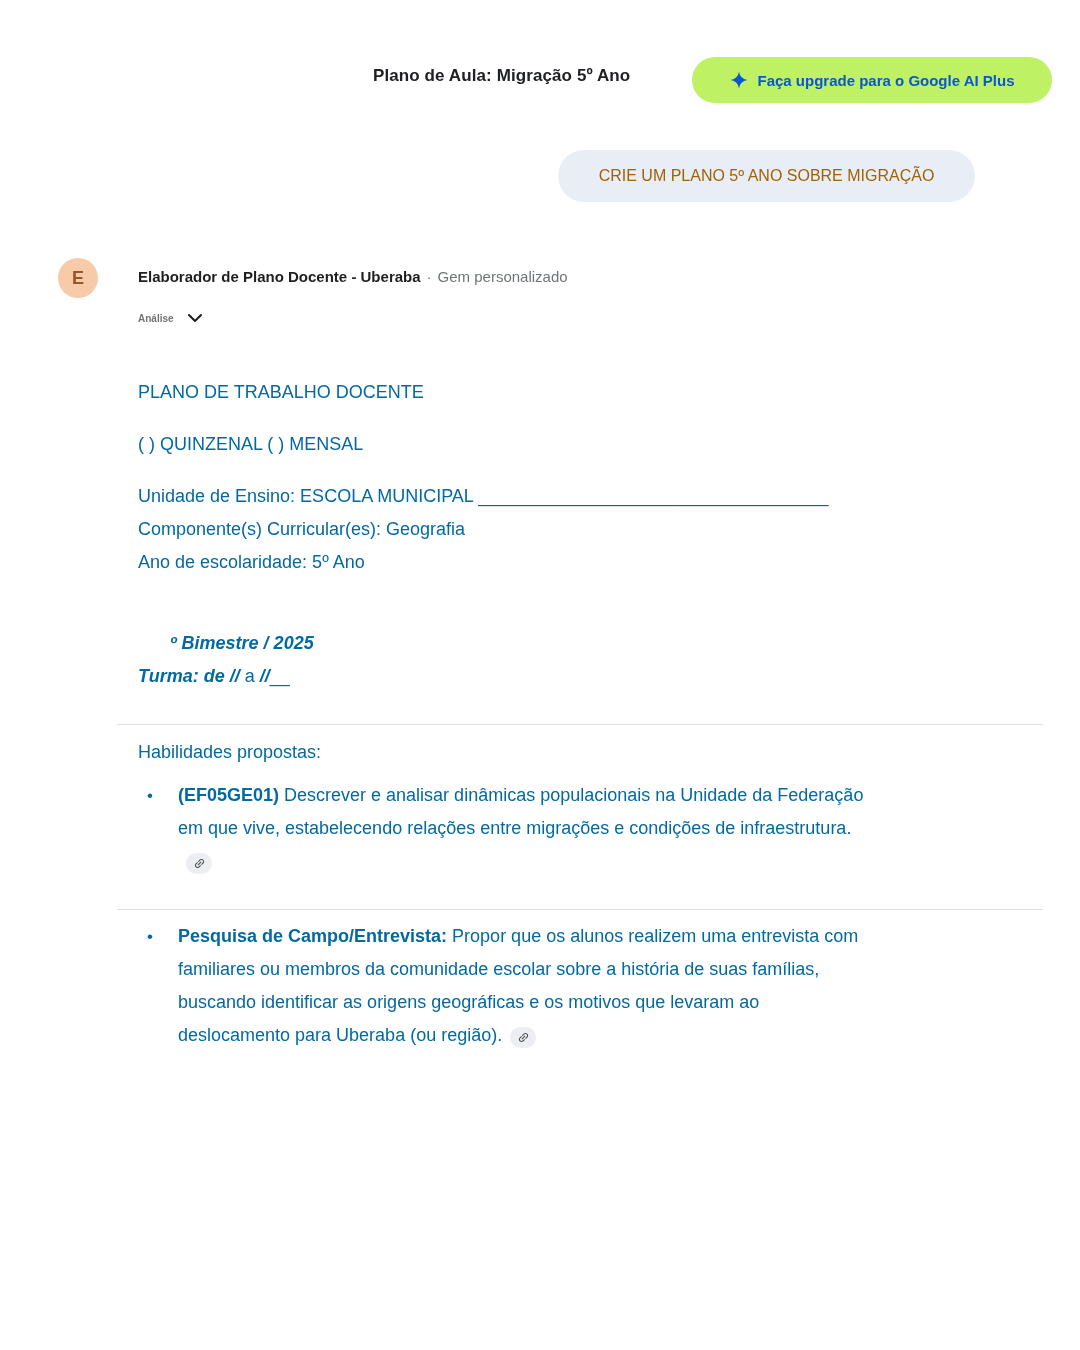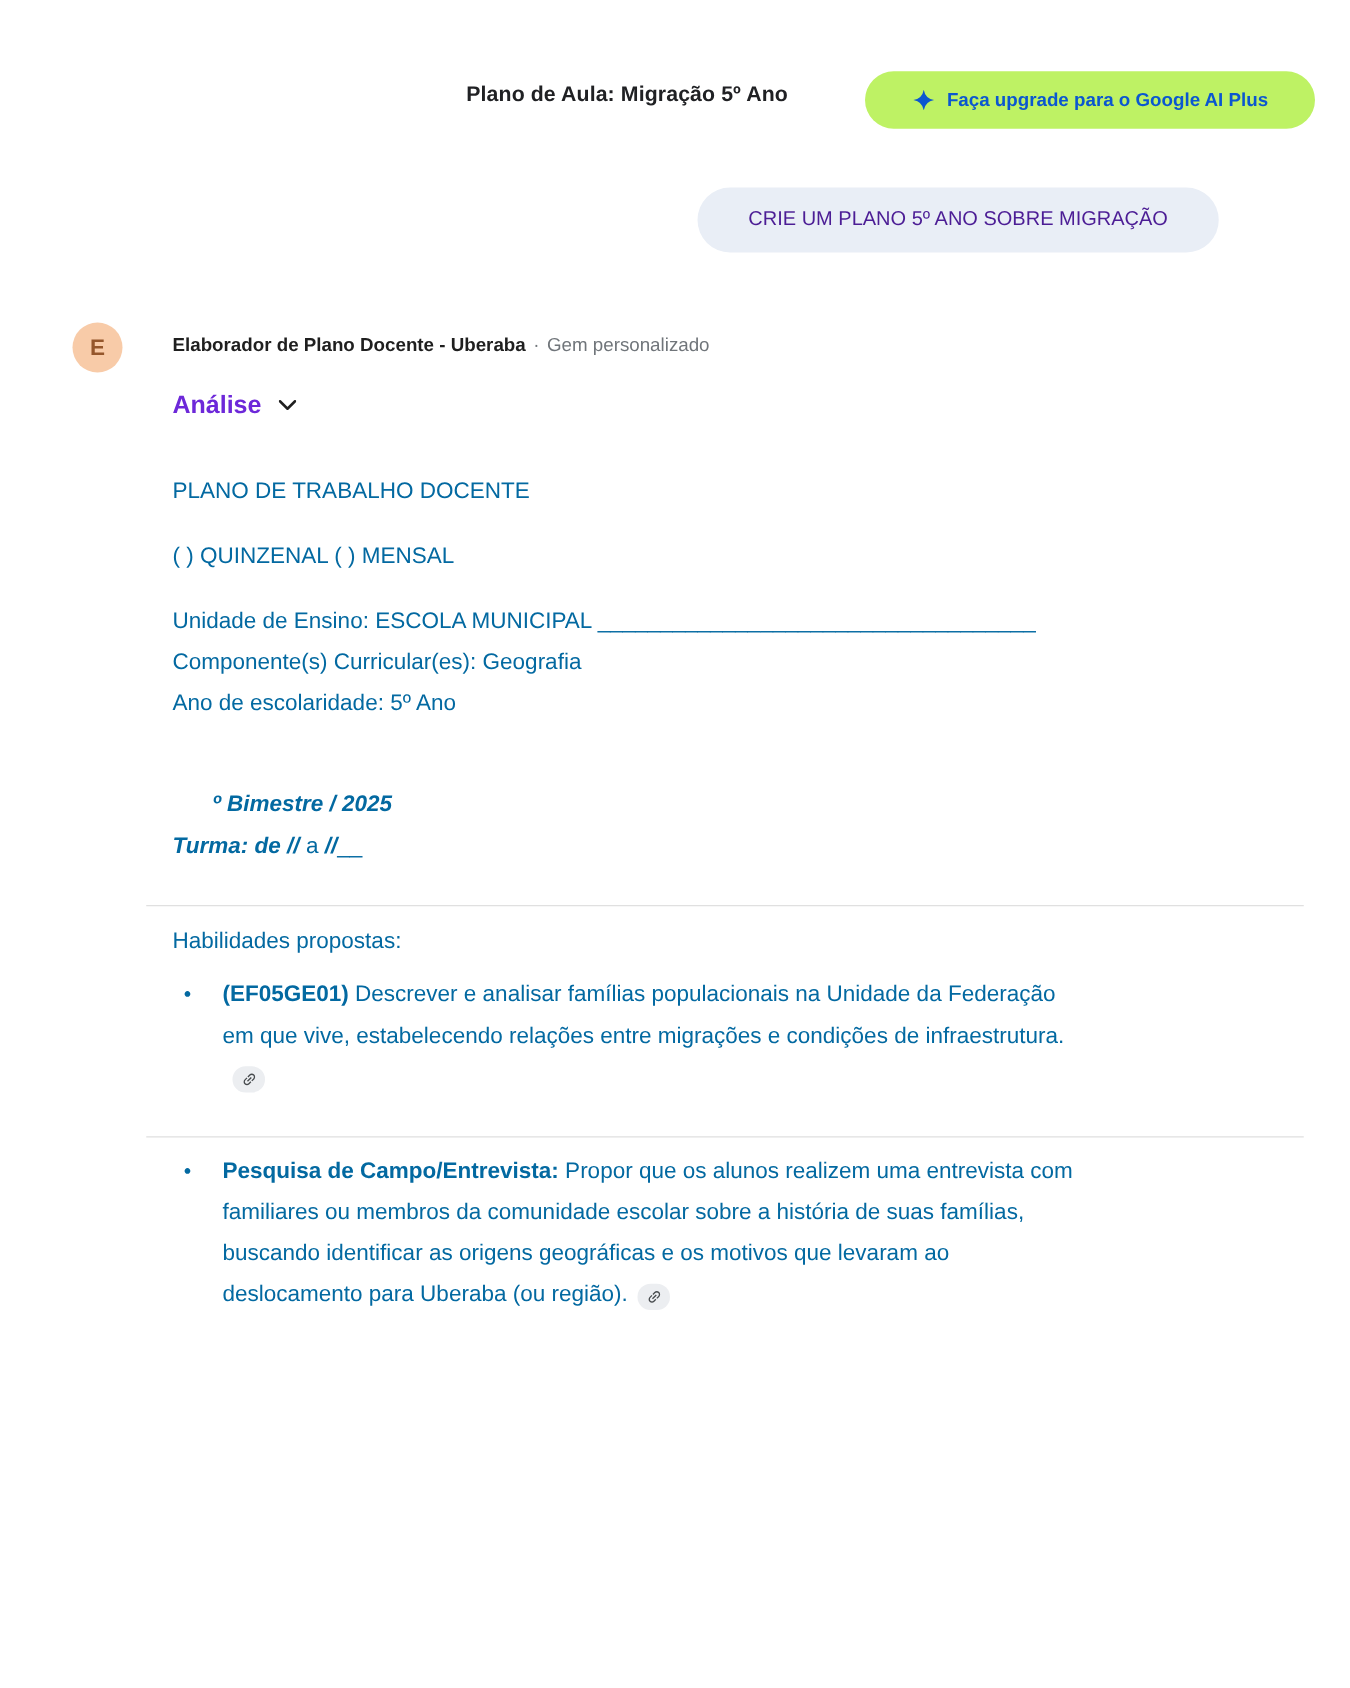--- a/index.html
+++ b/index.html
@@ -52,21 +52,21 @@
     left: 558px;
     top: 150px;
     width: 417px;
     height: 52px;
     background: #e9eef6;
     border-radius: 26px;
     display: flex;
     align-items: center;
     justify-content: center;
     font-size: 16px;
-    color: #4c1d95;
+    color: #a16207;
   }
 
   
   .avatar {
     position: absolute;
     left: 58px;
     top: 258px;
     width: 40px;
     height: 40px;
     border-radius: 50%;
@@ -89,23 +89,23 @@
   .gem-sep { color: #70757a; margin: 0 6px; }
   .gem-type { color: #70757a; }
 
   .analysis-toggle {
     position: absolute;
     left: 138px;
     top: 313px;
     display: flex;
     align-items: center;
     gap: 14px;
-    font-size: 20px;
-    font-weight: 700;
-    color: #6d28d9;
+    font-size: 10px;
+    font-weight: 700;
+    color: #737373;
     cursor: pointer;
   }
 
   
   .doc {
     position: absolute;
     left: 138px;
     top: 376px;
     width: 905px;
     font-size: 18px;
@@ -209,21 +209,21 @@
 
     <p class="bimestre">º Bimestre / 2025</p>
 
     <p class="dataline"><span class="bi">Turma: de //</span><span> a </span><span class="bi">//</span><span>__</span></p>
 
     <hr>
 
     <p class="section-heading">Habilidades propostas:</p>
 
     <ul>
-      <li><span class="b">(EF05GE01)</span><span> Descrever e analisar famílias populacionais na Unidade da Federação em que vive, estabelecendo relações entre migrações e condições de infraestrutura.</span><span class="cite-chip">
+      <li><span class="b">(EF05GE01)</span><span> Descrever e analisar dinâmicas populacionais na Unidade da Federação em que vive, estabelecendo relações entre migrações e condições de infraestrutura.</span><span class="cite-chip">
             <span style="display:inline-flex;">
               <svg width="13" height="13" viewBox="0 0 24 24" fill="#474b4e" aria-hidden="true">
                 <path d="M3.9 12c0-1.71 1.39-3.1 3.1-3.1h4V7H7c-2.76 0-5 2.24-5 5s2.24 5 5 5h4v-1.9H7c-1.71 0-3.1-1.39-3.1-3.1zm4.1 1h8v-2H8v2zm9-6h-4v1.9h4c1.71 0 3.1 1.39 3.1 3.1s-1.39 3.1-3.1 3.1h-4V17h4c2.76 0 5-2.24 5-5s-2.24-5-5-5z"></path>
               </svg>
             </span>
           </span></li>
     </ul>
 
     <hr>
 

